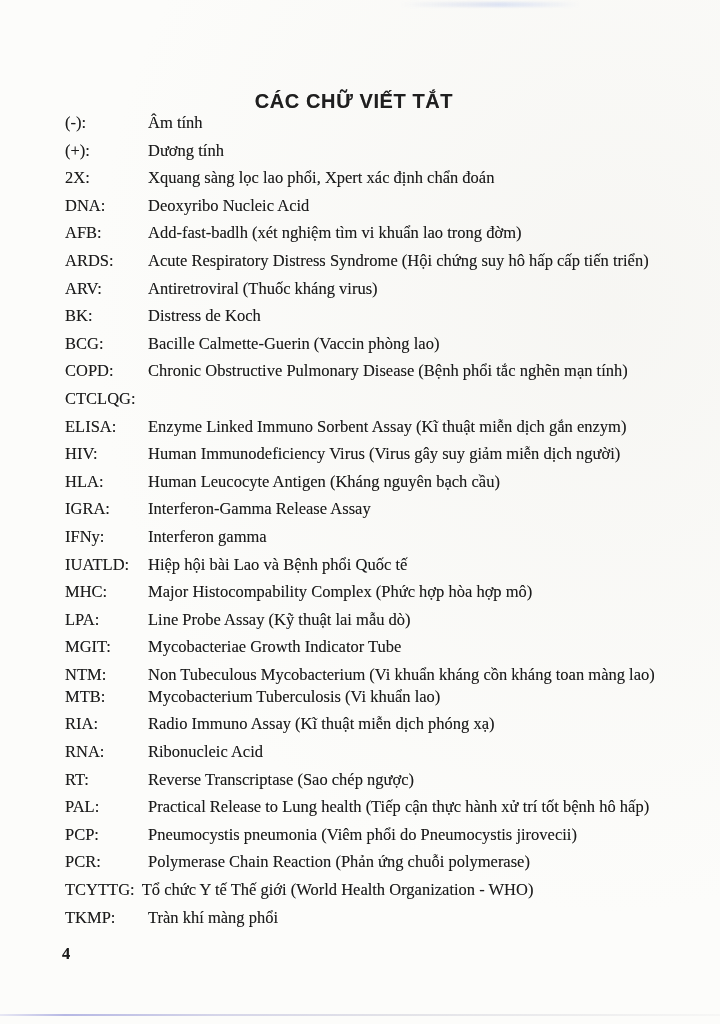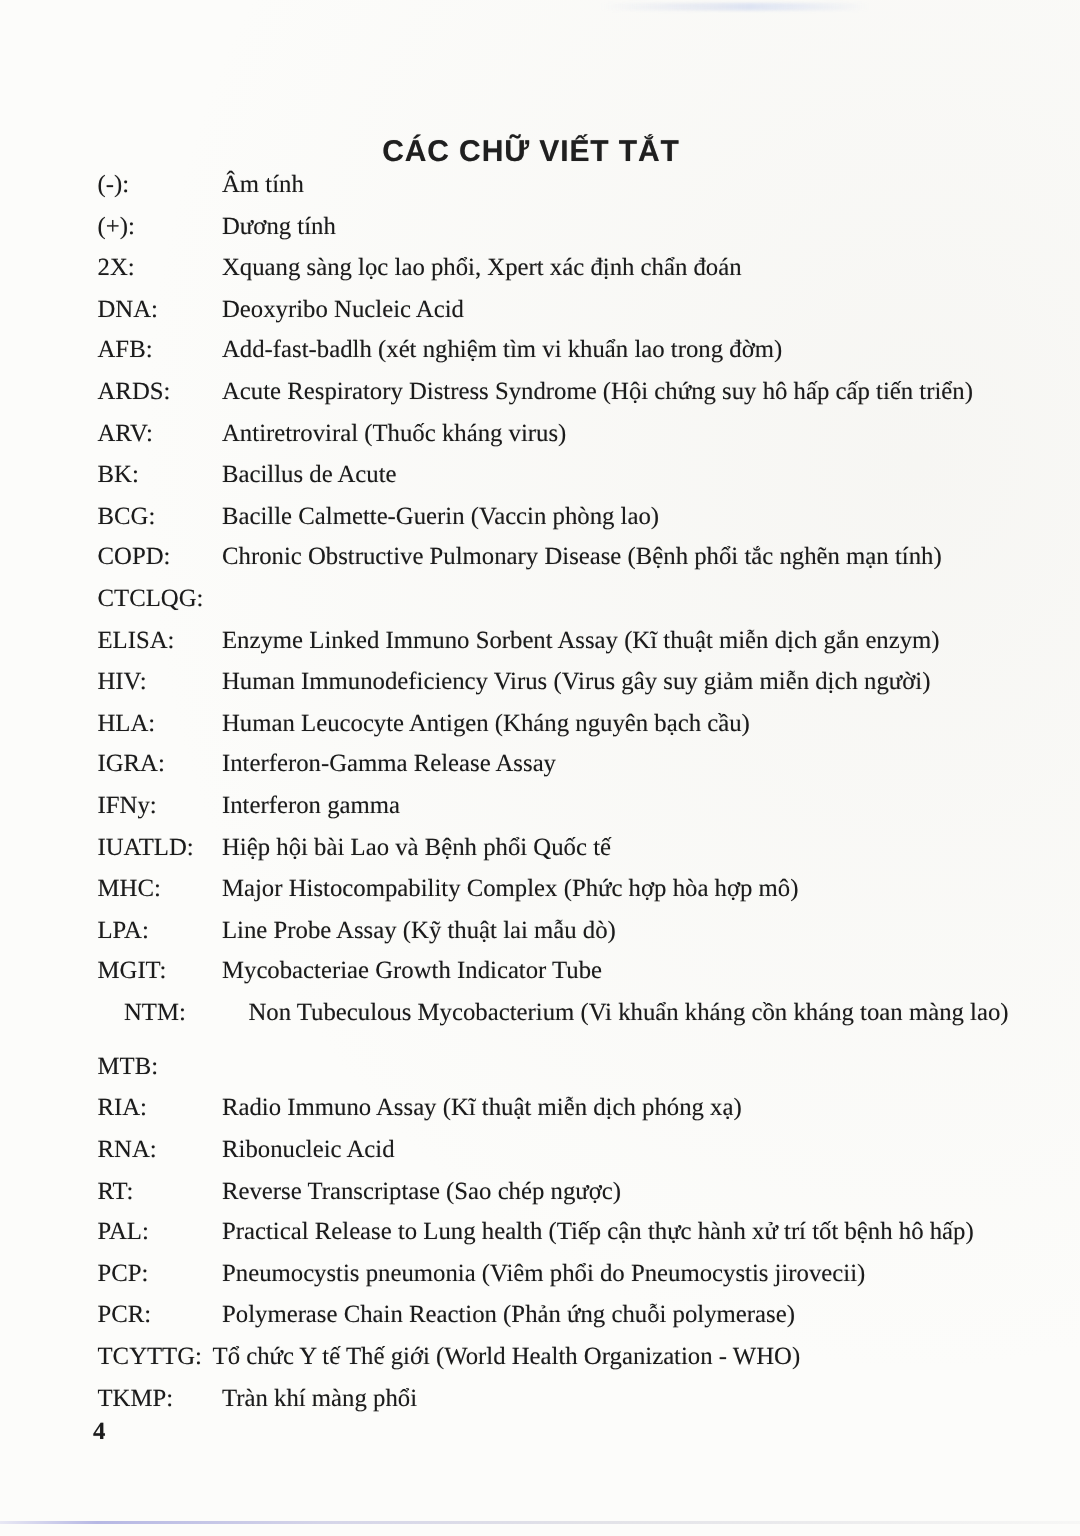--- a/index.html
+++ b/index.html
@@ -38,21 +38,21 @@
   }
   .abbr-row {
     display: flex;
     align-items: baseline;
     font-size: 16.5px;
     line-height: 19px;
     margin-bottom: 8.6px;
     white-space: nowrap;
     text-shadow: 0 0 0.5px rgba(20,20,20,0.4);
   }
-  .abbr-row.tight { margin-bottom: 17px; justify-content: center; }
+  .abbr-row.tight { margin-bottom: 3px; }
   .abbr-label {
     flex: 0 0 auto;
     min-width: 83px;
   }
   .abbr-row.flush .abbr-label {
     min-width: 0;
     margin-right: 7px;
   }
   .abbr-meaning {
     flex: 0 1 auto;
@@ -131,21 +131,21 @@
     <span class="abbr-meaning">Acute Respiratory Distress Syndrome (Hội chứng suy hô hấp cấp tiến triển)</span>
   </div>
 
   <div class="abbr-row">
     <span class="abbr-label">ARV:</span>
     <span class="abbr-meaning">Antiretroviral (Thuốc kháng virus)</span>
   </div>
 
   <div class="abbr-row">
     <span class="abbr-label">BK:</span>
-    <span class="abbr-meaning">Bacillus de Acute</span>
+    <span class="abbr-meaning">Distress de Koch</span>
   </div>
 
   <div class="abbr-row">
     <span class="abbr-label">BCG:</span>
     <span class="abbr-meaning">Bacille Calmette-Guerin (Vaccin phòng lao)</span>
   </div>
 
   <div class="abbr-row">
     <span class="abbr-label">COPD:</span>
     <span class="abbr-meaning">Chronic Obstructive Pulmonary Disease (Bệnh phổi tắc nghẽn mạn tính)</span>
@@ -200,20 +200,21 @@
     <span class="abbr-meaning">Mycobacteriae Growth Indicator Tube</span>
   </div>
 
   <div class="abbr-row tight">
     <span class="abbr-label">NTM:</span>
     <span class="abbr-meaning">Non Tubeculous Mycobacterium (Vi khuẩn kháng cồn kháng toan màng lao)</span>
   </div>
 
   <div class="abbr-row">
     <span class="abbr-label">MTB:</span>
+    <span class="abbr-meaning">Mycobacterium Tuberculosis (Vi khuẩn lao)</span>
   </div>
 
   <div class="abbr-row">
     <span class="abbr-label">RIA:</span>
     <span class="abbr-meaning">Radio Immuno Assay (Kĩ thuật miễn dịch phóng xạ)</span>
   </div>
 
   <div class="abbr-row">
     <span class="abbr-label">RNA:</span>
     <span class="abbr-meaning">Ribonucleic Acid</span>

